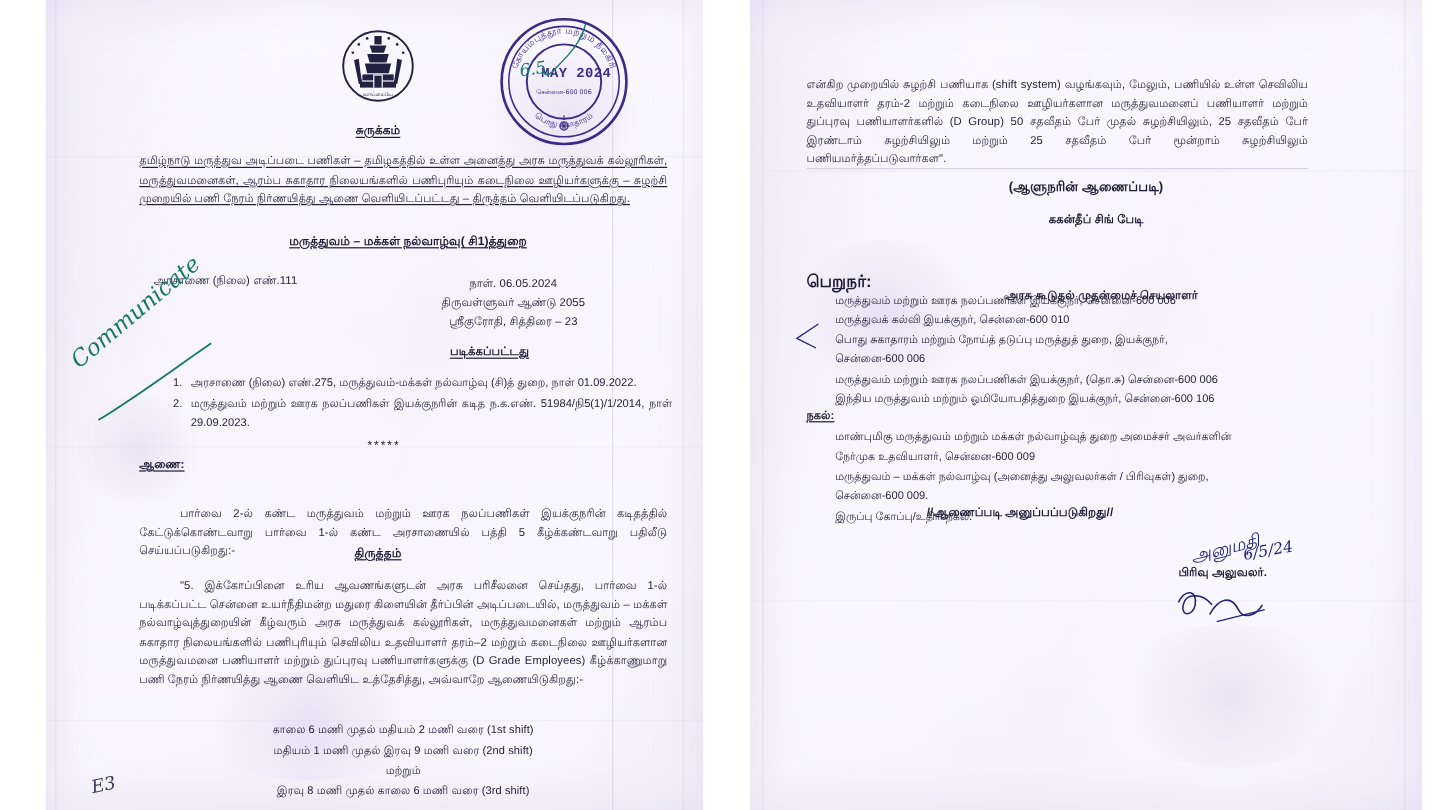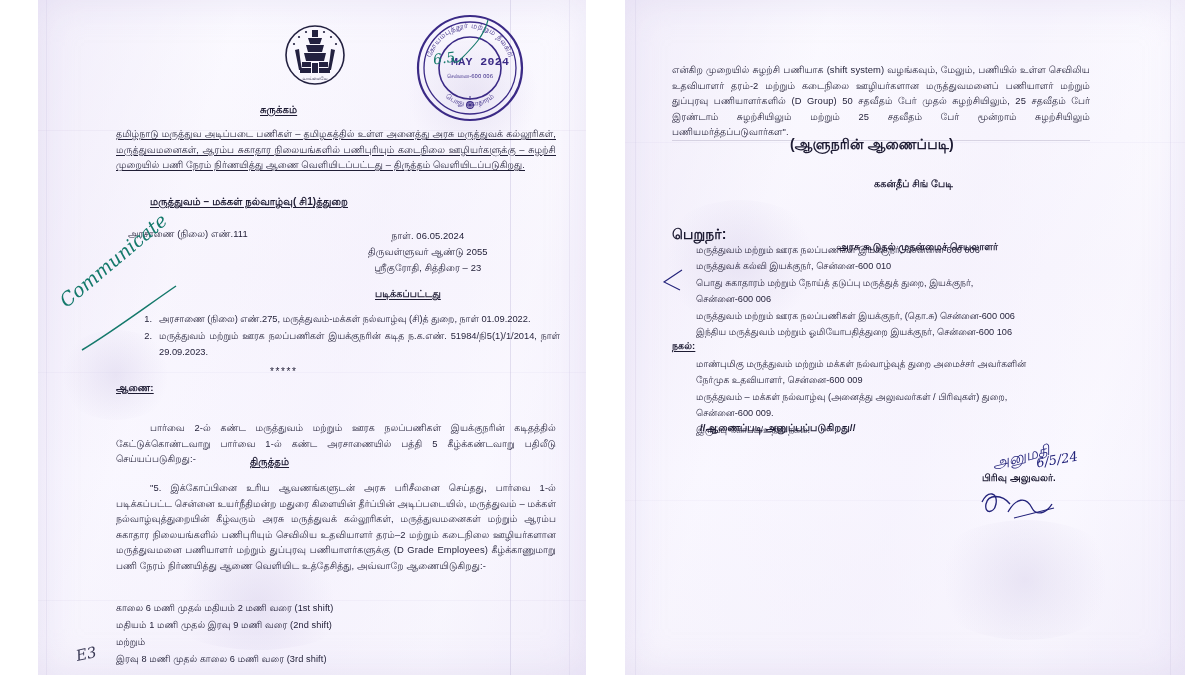--- a/index.html
+++ b/index.html
@@ -63,21 +63,21 @@
     letter-spacing: 0.1px;
     text-align: center;
   }
   .body-par {
     font-size: 9.4px;
     line-height: 15.6px;
     text-align: justify;
     text-justify: inter-word;
     color: #201e36;
   }
-  .center { text-align: left; }
+  .center { text-align: center; }
   .u { text-decoration: underline; text-underline-offset: 2px; }
   .b { font-weight: bold; }
   .indent { text-indent: 34px; }
 
   
   .reflist {
     position: absolute;
     font-size: 9.3px;
     line-height: 15.4px;
     color: #201e36;
@@ -278,21 +278,21 @@
     <div class="hstreak" style="top: 142px; opacity:.35;"></div>
     <div class="hstreak" style="top: 500px; opacity:.3;"></div>
     <div class="smudge" style="left: 30px; top: 200px; width: 170px; height: 120px;"></div>
     <div class="smudge" style="left: 300px; top: 520px; width: 200px; height: 120px;"></div>
   </div>
 
   <div class="txt body-par" style="left: 672px; top: 62px; width: 418px;">என்கிற முறையில் சுழற்சி பணியாக (shift system) வழங்கவும், மேலும், பணியில் உள்ள செவிலிய உதவியாளர் தரம்-2 மற்றும் கடைநிலை ஊழியர்களான மருத்துவமனைப் பணியாளர் மற்றும் துப்புரவு பணியாளர்களில் (D Group) 50 சதவீதம் பேர் முதல் சுழற்சியிலும், 25 சதவீதம் பேர் இரண்டாம் சுழற்சியிலும் மற்றும் 25 சதவீதம் பேர் மூன்றாம் சுழற்சியிலும் பணியமர்த்தப்படுவார்கள".</div>
 
   <div class="rule" style="left: 672px; top: 140px; width: 418px; opacity:.45;"></div>
 
-  <div class="txt center b" style="left: 790px; top: 136px; width: 230px; font-size: 14px;">(ஆளுநரின் ஆணைப்படி)</div>
+  <div class="txt center b" style="left: 790px; top: 150px; width: 230px; font-size: 11px;">(ஆளுநரின் ஆணைப்படி)</div>
 
   <div class="txt b" style="left: 874px; top: 178px; font-size: 9.6px;">ககன்தீப் சிங் பேடி</div>
   <div class="txt b" style="left: 838px; top: 194px; font-size: 9.6px; margin-top: 47px;">அரசு கூடுதல் முதன்மைச் செயலாளர்</div>
 
   <div class="txt b" style="left: 672px; top: 226px; font-size: 14px;">பெறுநர்:</div>
   <div class="addr" style="left: 672px; top: 242px; width: 420px;">
     <div>மருத்துவம் மற்றும் ஊரக நலப்பணிகள் இயக்குநர், சென்னை-600 006</div>
     <div>மருத்துவக் கல்வி இயக்குநர், சென்னை-600 010</div>
     <div>பொது சுகாதாரம் மற்றும் நோய்த் தடுப்பு மருத்துத் துறை, இயக்குநர்,</div>
     <div>சென்னை-600 006</div>

